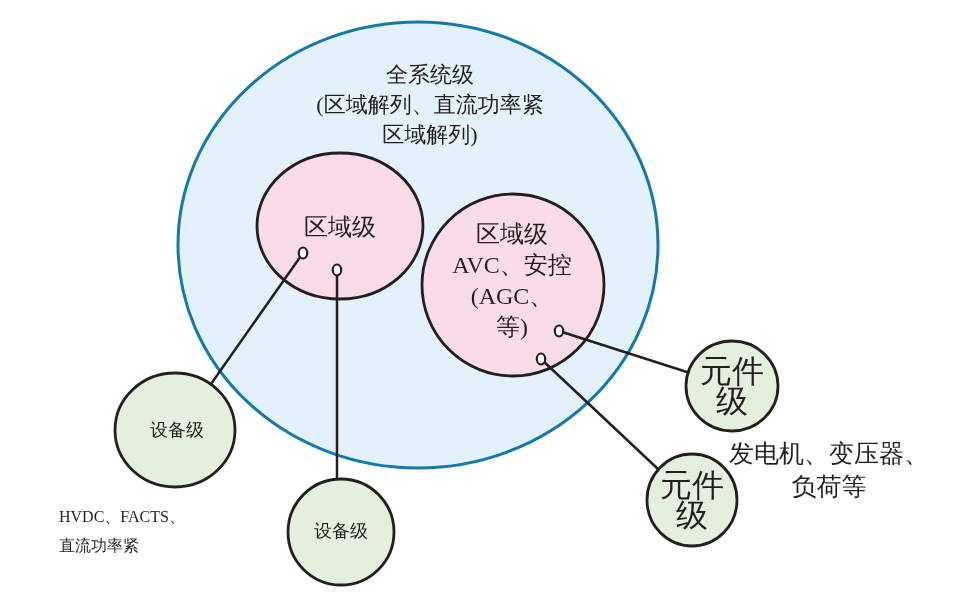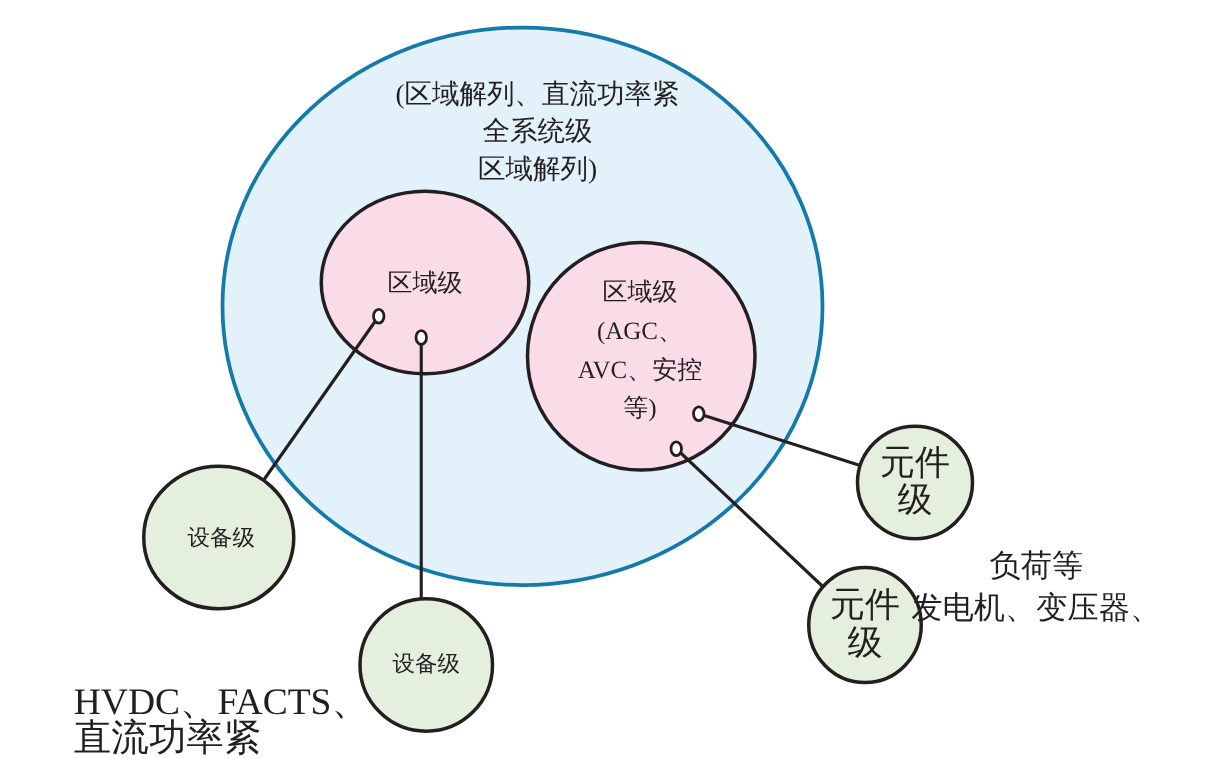--- a/index.html
+++ b/index.html
@@ -22,24 +22,24 @@
   }
   .label {
     position: absolute;
     transform: translate(-50%, -50%);
     text-align: center;
     color: var(--text, #231f20);
     white-space: nowrap;
   }
   .label div { white-space: nowrap; }
   .title-label      { font-size: 22px; line-height: 30px; }
-  .pink-label       { font-size: 20px; line-height: 31px; }
+  .pink-label       { font-size: 24px; line-height: 31px; }
   .green-label      { font-size: 18px; line-height: 30px; }
-  .component-label  { font-size: 28px; line-height: 30px; }
-  .note-label       { font-size: 30px; line-height: 29px; margin-top: 45px; }
+  .component-label  { font-size: 32px; line-height: 30px; }
+  .note-label       { font-size: 16px; line-height: 29px; }
   .note-label-right { font-size: 25px; line-height: 33px; }
   .left-align {
     transform: translateY(-50%);
     text-align: left;
   }
 </style>
 </head>
 <body>
 
 <div id="stage">
@@ -61,31 +61,31 @@
     <ellipse cx="559" cy="331" rx="4.2" ry="5.5" stroke-width="2.2" fill="#ffffff" stroke="#231f20"></ellipse>
     <ellipse cx="541" cy="359" rx="4.2" ry="5.5" stroke-width="2.2" fill="#ffffff" stroke="#231f20"></ellipse>
 
     <ellipse cx="175" cy="430" rx="60" ry="57" stroke-width="2.8" fill="#e4f0dd" stroke="#231f20"></ellipse>
     <ellipse cx="341" cy="532" rx="53" ry="53" stroke-width="2.8" fill="#e4f0dd" stroke="#231f20"></ellipse>
     <ellipse cx="732" cy="386" rx="46" ry="45" stroke-width="2.8" fill="#e4f0dd" stroke="#231f20"></ellipse>
     <ellipse cx="692" cy="500" rx="45" ry="46" stroke-width="2.8" fill="#e4f0dd" stroke="#231f20"></ellipse>
   </svg>
 
   <div class="label title-label" style="left:430px; top:105px;">
+    <div>全系统级</div>
     <div>(区域解列、直流功率紧</div>
-    <div>全系统级</div>
     <div>区域解列)</div>
   </div>
 
   <div class="label pink-label" style="left:340px; top:227px;">区域级</div>
 
   <div class="label pink-label" style="left:512px; top:281px;">
     <div>区域级</div>
+    <div>AVC、安控</div>
     <div>(AGC、</div>
-    <div>AVC、安控</div>
     <div>等)</div>
   </div>
 
   <div class="label green-label" style="left:177px; top:430px;">设备级</div>
 
   <div class="label green-label" style="left:341px; top:531px;">设备级</div>
 
   <div class="label component-label" style="left:732px; top:386px;">
     <div>元件</div>
     <div>级</div>
@@ -95,17 +95,17 @@
     <div>元件</div>
     <div>级</div>
   </div>
 
   <div class="label note-label left-align" style="left:59px; top:531px;">
     <div>HVDC、FACTS、</div>
     <div>直流功率紧</div>
   </div>
 
   <div class="label note-label-right" style="left:829px; top:470px;">
+    <div>发电机、变压器、</div>
     <div>负荷等</div>
-    <div>发电机、变压器、</div>
   </div>
 
 </div>
 
 </body></html>

